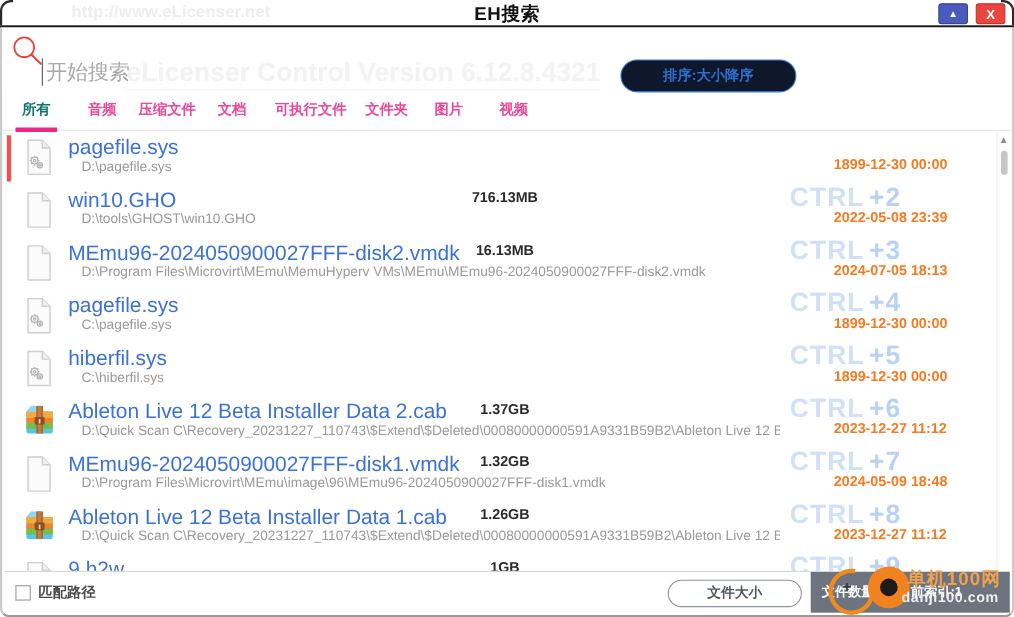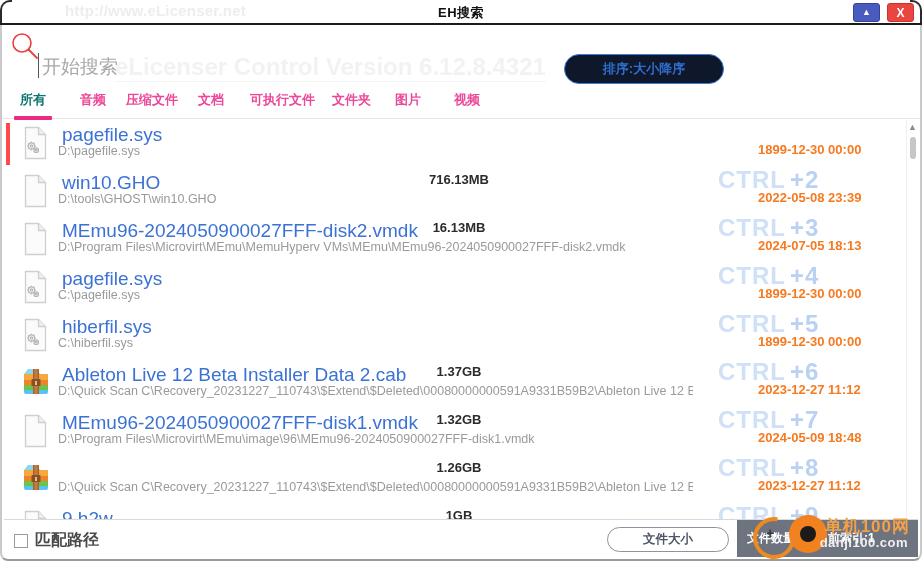--- a/index.html
+++ b/index.html
@@ -33,21 +33,21 @@
     border-top-right-radius:10px;box-sizing:border-box;
   }
   .tb-watermark{
     position:absolute;left:65px;top:2px;
     font-size:15px;font-weight:bold;color:#ededed;
     letter-spacing:0.2px;white-space:nowrap;
   }
   .tb-title{
     position:absolute;left:0;top:0;width:922px;height:25px;
     line-height:25px;text-align:center;
-    font-size:13px;font-weight:bold;color:#111;
+    font-size:17px;font-weight:bold;color:#111;
     letter-spacing:0.5px;
   }
   .winbtns{position:absolute;right:8px;top:3px;display:flex;gap:7px;}
   .winbtn{
     width:27px;height:19px;border-radius:3px;
     display:flex;align-items:center;justify-content:center;
     color:#fff;font-size:12px;font-weight:bold;line-height:1;
     box-sizing:border-box;cursor:pointer;
   }
   .winbtn.min{background:#4a5bbf;border:1px solid #36439a;font-size:9px;}
@@ -125,21 +125,21 @@
   }
   .row .sel-bar{
     position:absolute;left:0;top:3px;width:4px;height:42px;background:#ff4b4b;
   }
   .ficon{position:absolute;left:16px;top:6px;width:28px;height:36px;}
   .fname{
     position:absolute;left:56px;top:4px;
     font-size:19px;color:#3b72d4;white-space:nowrap;cursor:pointer;
   }
   .fpath{
-    position:absolute;left:52px;top:24px;
+    position:absolute;left:68px;top:24px;
     font-size:12.5px;color:#9a9a9a;white-space:nowrap;
     max-width:635px;overflow:hidden;text-overflow:clip;
   }
   .fsize{
     position:absolute;left:398px;top:4px;width:110px;text-align:center;
     font-size:13px;font-weight:bold;color:#2b2b2b;white-space:nowrap;
   }
   .ctrl-wm{
     position:absolute;left:712px;top:-2px;
     font-size:24px;font-weight:bold;color:#cfe0f7;
@@ -172,21 +172,21 @@
   .footer{
     position:absolute;left:2px;bottom:2px;width:914px;height:38px;
     border-top:1px solid #d9d9d9;background:#fff;box-sizing:border-box;
   }
   .chk-wrap{
     position:absolute;left:10px;top:10px;display:flex;align-items:center;gap:7px;cursor:pointer;
   }
   .chk-box{
     width:14px;height:14px;border:1px solid #9a9a9a;background:#fff;box-sizing:border-box;
   }
-  .chk-label{font-size:16px;font-weight:bold;color:#4a4a4a;}
+  .chk-label{font-size:13px;font-weight:bold;color:#4a4a4a;}
   .size-btn{
     position:absolute;left:603px;top:7px;width:122px;height:25px;
     border:1px solid #8c93a0;border-radius:13px;background:#fff;
     color:#4e5666;font-size:12.5px;font-weight:bold;
     display:flex;align-items:center;justify-content:center;
     cursor:pointer;box-sizing:border-box;
   }
   .status-bar{
     position:absolute;left:733px;top:0;width:181px;height:37px;
     background:#6d7480;color:#ffffff;font-size:12px;font-weight:bold;
@@ -406,20 +406,21 @@
               <path d="M2 8 h24 v18 a2 2 0 0 1 -2 2 H4 a2 2 0 0 1 -2 -2 Z" fill="#57c3ef"></path>
               <rect x="2" y="8" width="24" height="6" fill="#f3a93c"></rect>
               <rect x="2" y="14" width="24" height="5" fill="#f0822a"></rect>
               <rect x="2" y="19" width="24" height="5" fill="#6dc24b"></rect>
               <path d="M2 8 l4 -5 h9 l3 5 Z" fill="#89d6f5"></path>
               <rect x="11" y="3" width="6" height="25" fill="#a5642f"></rect>
               <rect x="12.4" y="3" width="3.2" height="25" fill="#c27d3e"></rect>
               <rect x="9.5" y="13" width="9" height="7" rx="1" fill="#8a4f24"></rect>
               <rect x="13.2" y="15" width="1.6" height="4" fill="#f3d6ab"></rect>
             </svg></div>
+          <div class="fname">Ableton Live 12 Beta Installer Data 1.cab</div>
           <div class="fpath">D:\Quick Scan C\Recovery_20231227_110743\$Extend\$Deleted\00080000000591A9331B59B2\Ableton Live 12 Bet</div>
           <div class="fsize">1.26GB</div>
           <div class="ctrl-wm"><span>CTRL</span><span class="num">+8</span></div>
           <div class="fdate">2023-12-27 11:12</div>
         </div>
         <div class="row" style="top: 384px;">
           <div class="ficon"><svg width="28" height="34" viewBox="0 0 28 34">
               <path d="M3.5 1.5 h13 l7 7 v24 h-20 Z" fill="#fbfbfb" stroke="#cfcfcf" stroke-width="1.3"></path>
               <path d="M16.5 1.5 v7 h7" fill="#efefef" stroke="#cfcfcf" stroke-width="1.3"></path>
             </svg></div>

